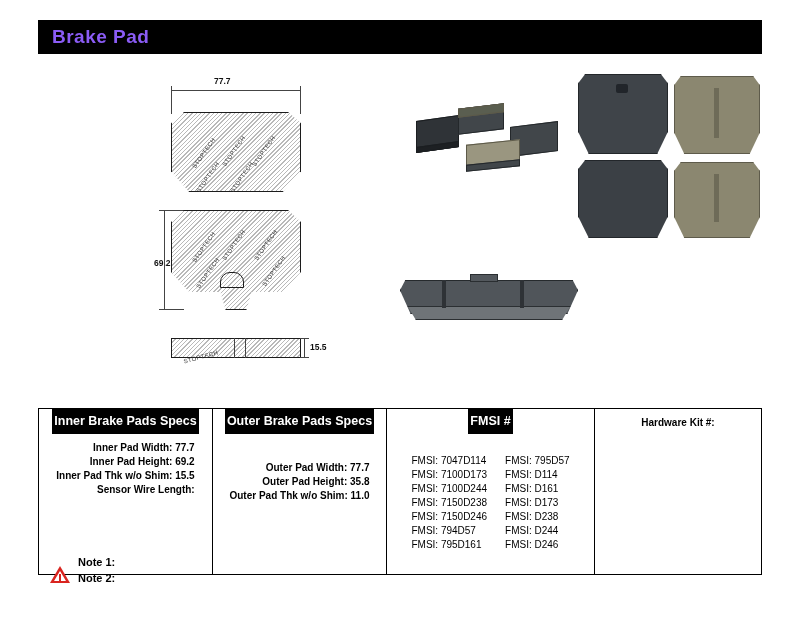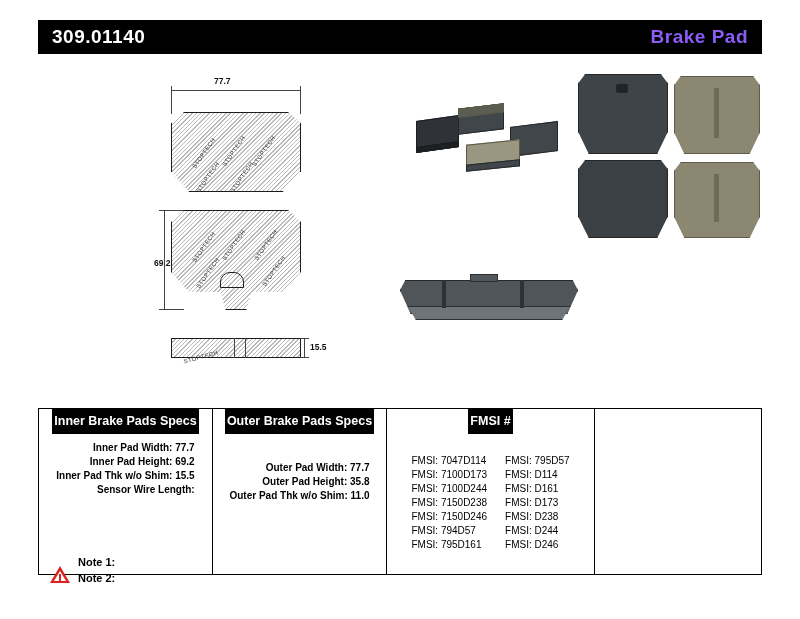--- a/index.html
+++ b/index.html
@@ -187,21 +187,20 @@
   .note-lines { display: flex; flex-direction: column; gap: 4px; }
   .note-line {
     font-size: 11px;
     font-weight: bold;
   }
 </style>
 </head>
 <body>
 
 <div class="header">
-  <span class="part-number">309.01140</span>
   <span class="doc-title">Brake Pad</span>
 </div>
 
 <div class="drawing-area">
 
   <div class="dim-label" style="left:176px; top:14px;">77.7</div>
 
   <div class="dim-line" style="left:133px; top:28px; width:130px; height:1px;"></div>
   <div class="dim-line" style="left:133px; top:24px; width:1px; height:10px;"></div>
   <div class="dim-line" style="left:262px; top:24px; width:1px; height:10px;"></div>
@@ -344,20 +343,23 @@
           <div class="fmsi-item">FMSI: D173</div>
           <div class="fmsi-item">FMSI: D238</div>
           <div class="fmsi-item">FMSI: D244</div>
           <div class="fmsi-item">FMSI: D246</div>
         </div>
       </div>
     </div>
   </div>
 
   <div class="spec-col c4">
+    <div class="spec-body">
+      <div class="spec-row left">Hardware Kit #:</div>
+    </div>
   </div>
 
 </div>
 
 <div class="notes">
   <div class="warn-icon">
     <div class="tri"></div>
     <div class="tri-in"></div>
     <div class="bang"></div>
   </div>

